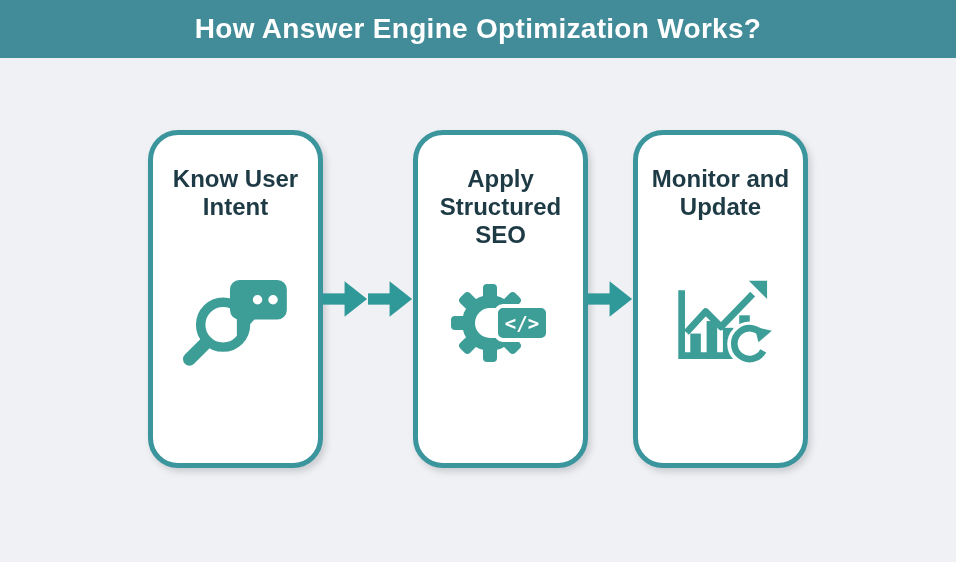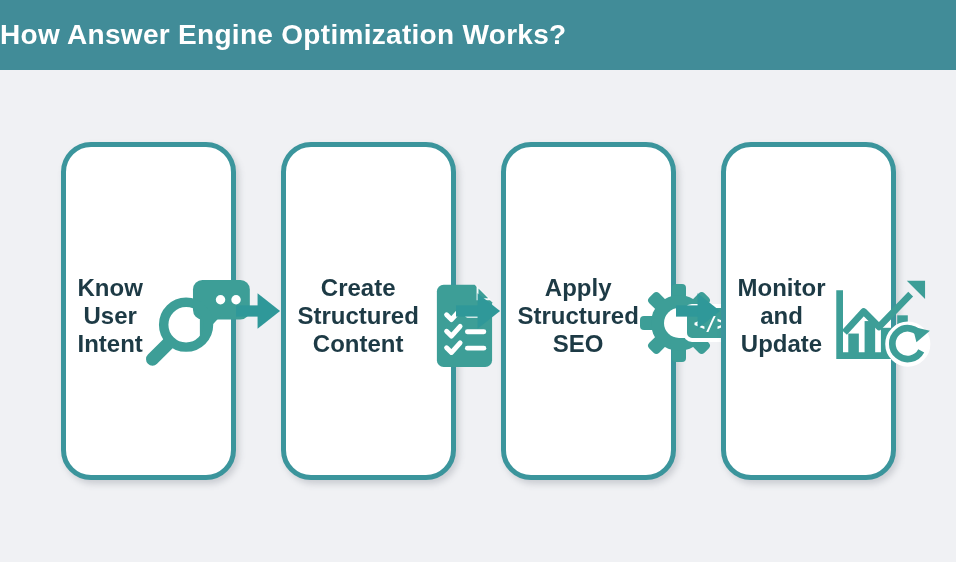--- a/index.html
+++ b/index.html
@@ -12,42 +12,42 @@
     --icon:#3d9e97;
     --arrow:#2f9899;
   }
   *{box-sizing:border-box;margin:0;padding:0;}
   html,body{width:956px;height:562px;overflow:hidden;}
   body{
     background:var(--background);
     font-family:"Liberation Sans", sans-serif;
   }
   .header{
-    width:956px;height:70px;
+    width:956px;height:58px;
     background:var(--header-bg);
-    display:flex;align-items:center;
+    display:flex;align-items:center;justify-content:center;
   }
   .header-title{
     color:var(--header-text);
     font-size:28px;font-weight:bold;
     letter-spacing:0.3px;
   }
   .flow-row{
     display:flex;
     justify-content:center;
     align-items:flex-start;
     margin-top:72px;
   }
   .step-card{
     width:175px;height:338px;
     background:var(--card-bg);
     border:5px solid var(--card-border);
     border-radius:30px;
     box-shadow:3px 4px 6px rgba(90,100,110,0.25);
-    display:flex;flex-direction:row;align-items:center;
+    display:flex;flex-direction:column;align-items:center;
     padding:30px 12px 12px 12px;
     flex:0 0 auto;
   }
   .card-title{
     color:var(--title-text);
     font-size:24px;font-weight:bold;
     line-height:1.17;
     text-align:center;
     min-height:92px;
     width:150px;
@@ -90,39 +90,20 @@
     </div>
   </div>
 
   <div class="flow-arrow">
     <svg width="48" height="44" viewBox="0 0 48 44">
       <rect x="-2" y="16" width="28" height="12" fill="var(--arrow)"></rect>
       <polygon points="23,3 47,22 23,41" fill="var(--arrow)"></polygon>
     </svg>
   </div>
 
-  <div class="step-card">
-    <div class="card-title">Create Structured Content</div>
-    <div class="icon-wrap">
-      <svg width="90" height="92" viewBox="0 0 90 95" aria-hidden="true">
-
-        <path d="M24,8 h32 l18,18 v60 a7,7 0 0 1 -7,7 h-43 a7,7 0 0 1 -7,-7 v-71 a7,7 0 0 1 7,-7 z" fill="var(--icon)"></path>
-
-        <polygon points="58,9 58,24 73,24" fill="#ffffff" opacity="0.95"></polygon>
-        <polygon points="60,12 60,22 70,22" fill="var(--icon)"></polygon>
-
-        <polyline points="27,39 32,44 41,34" fill="none" stroke="#ffffff" stroke-width="5" stroke-linecap="round" stroke-linejoin="round"></polyline>
-        <rect x="46" y="37" width="22" height="5" rx="2.5" fill="#ffffff"></rect>
-        <polyline points="27,56 32,61 41,51" fill="none" stroke="#ffffff" stroke-width="5" stroke-linecap="round" stroke-linejoin="round"></polyline>
-        <rect x="46" y="54" width="22" height="5" rx="2.5" fill="#ffffff"></rect>
-        <polyline points="27,73 32,78 41,68" fill="none" stroke="#ffffff" stroke-width="5" stroke-linecap="round" stroke-linejoin="round"></polyline>
-        <rect x="46" y="71" width="22" height="5" rx="2.5" fill="#ffffff"></rect>
-      </svg>
-    </div>
-  </div>
 
   <div class="flow-arrow">
     <svg width="48" height="44" viewBox="0 0 48 44">
       <rect x="-2" y="16" width="28" height="12" fill="var(--arrow)"></rect>
       <polygon points="23,3 47,22 23,41" fill="var(--arrow)"></polygon>
     </svg>
   </div>
 
   <div class="step-card">
     <div class="card-title">Apply Structured SEO</div>

